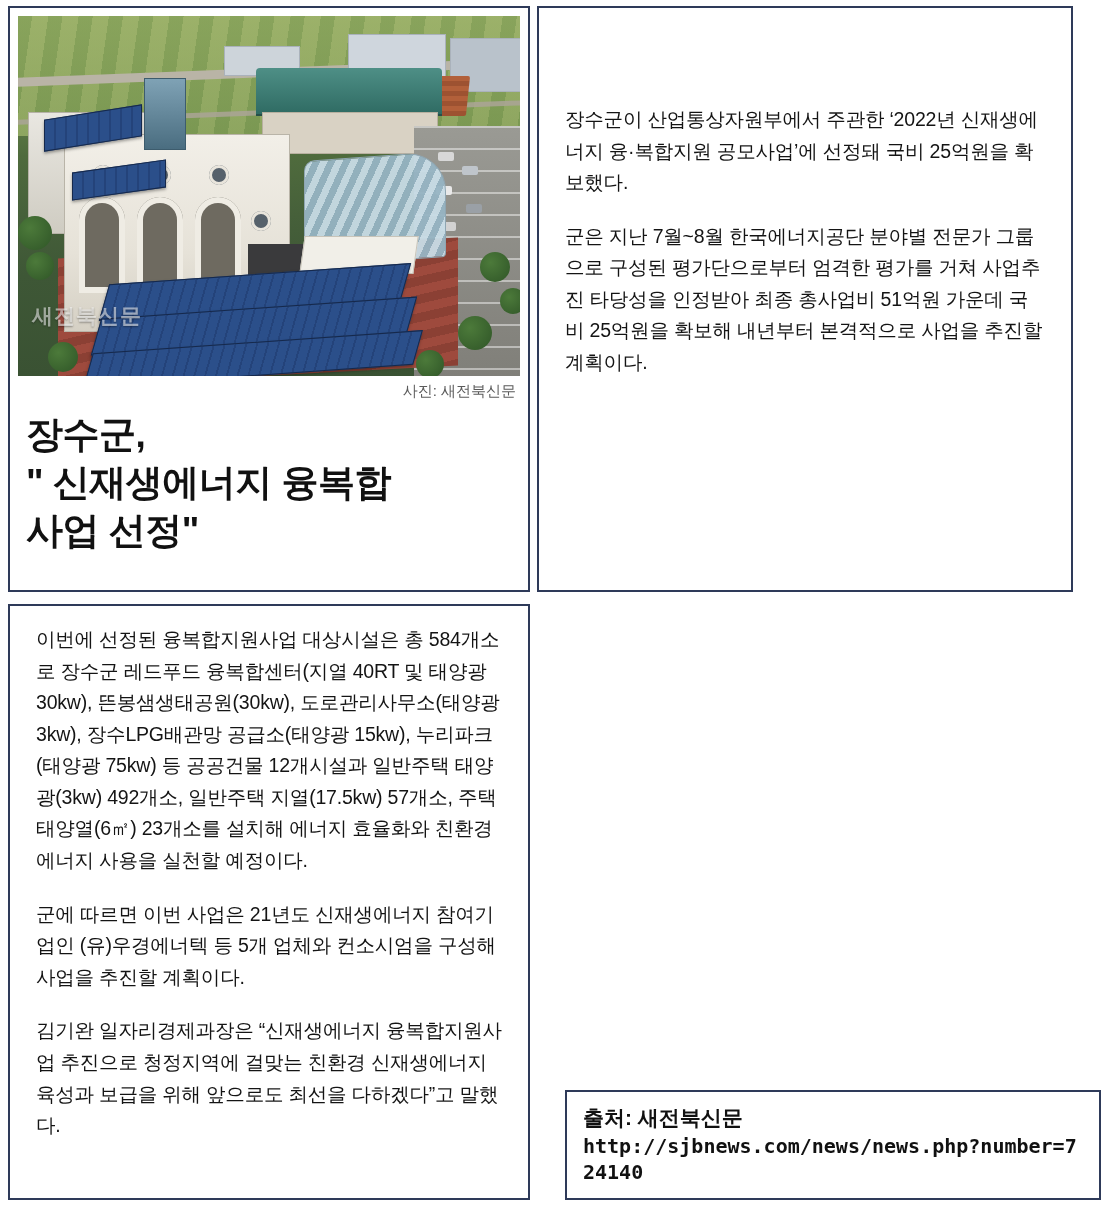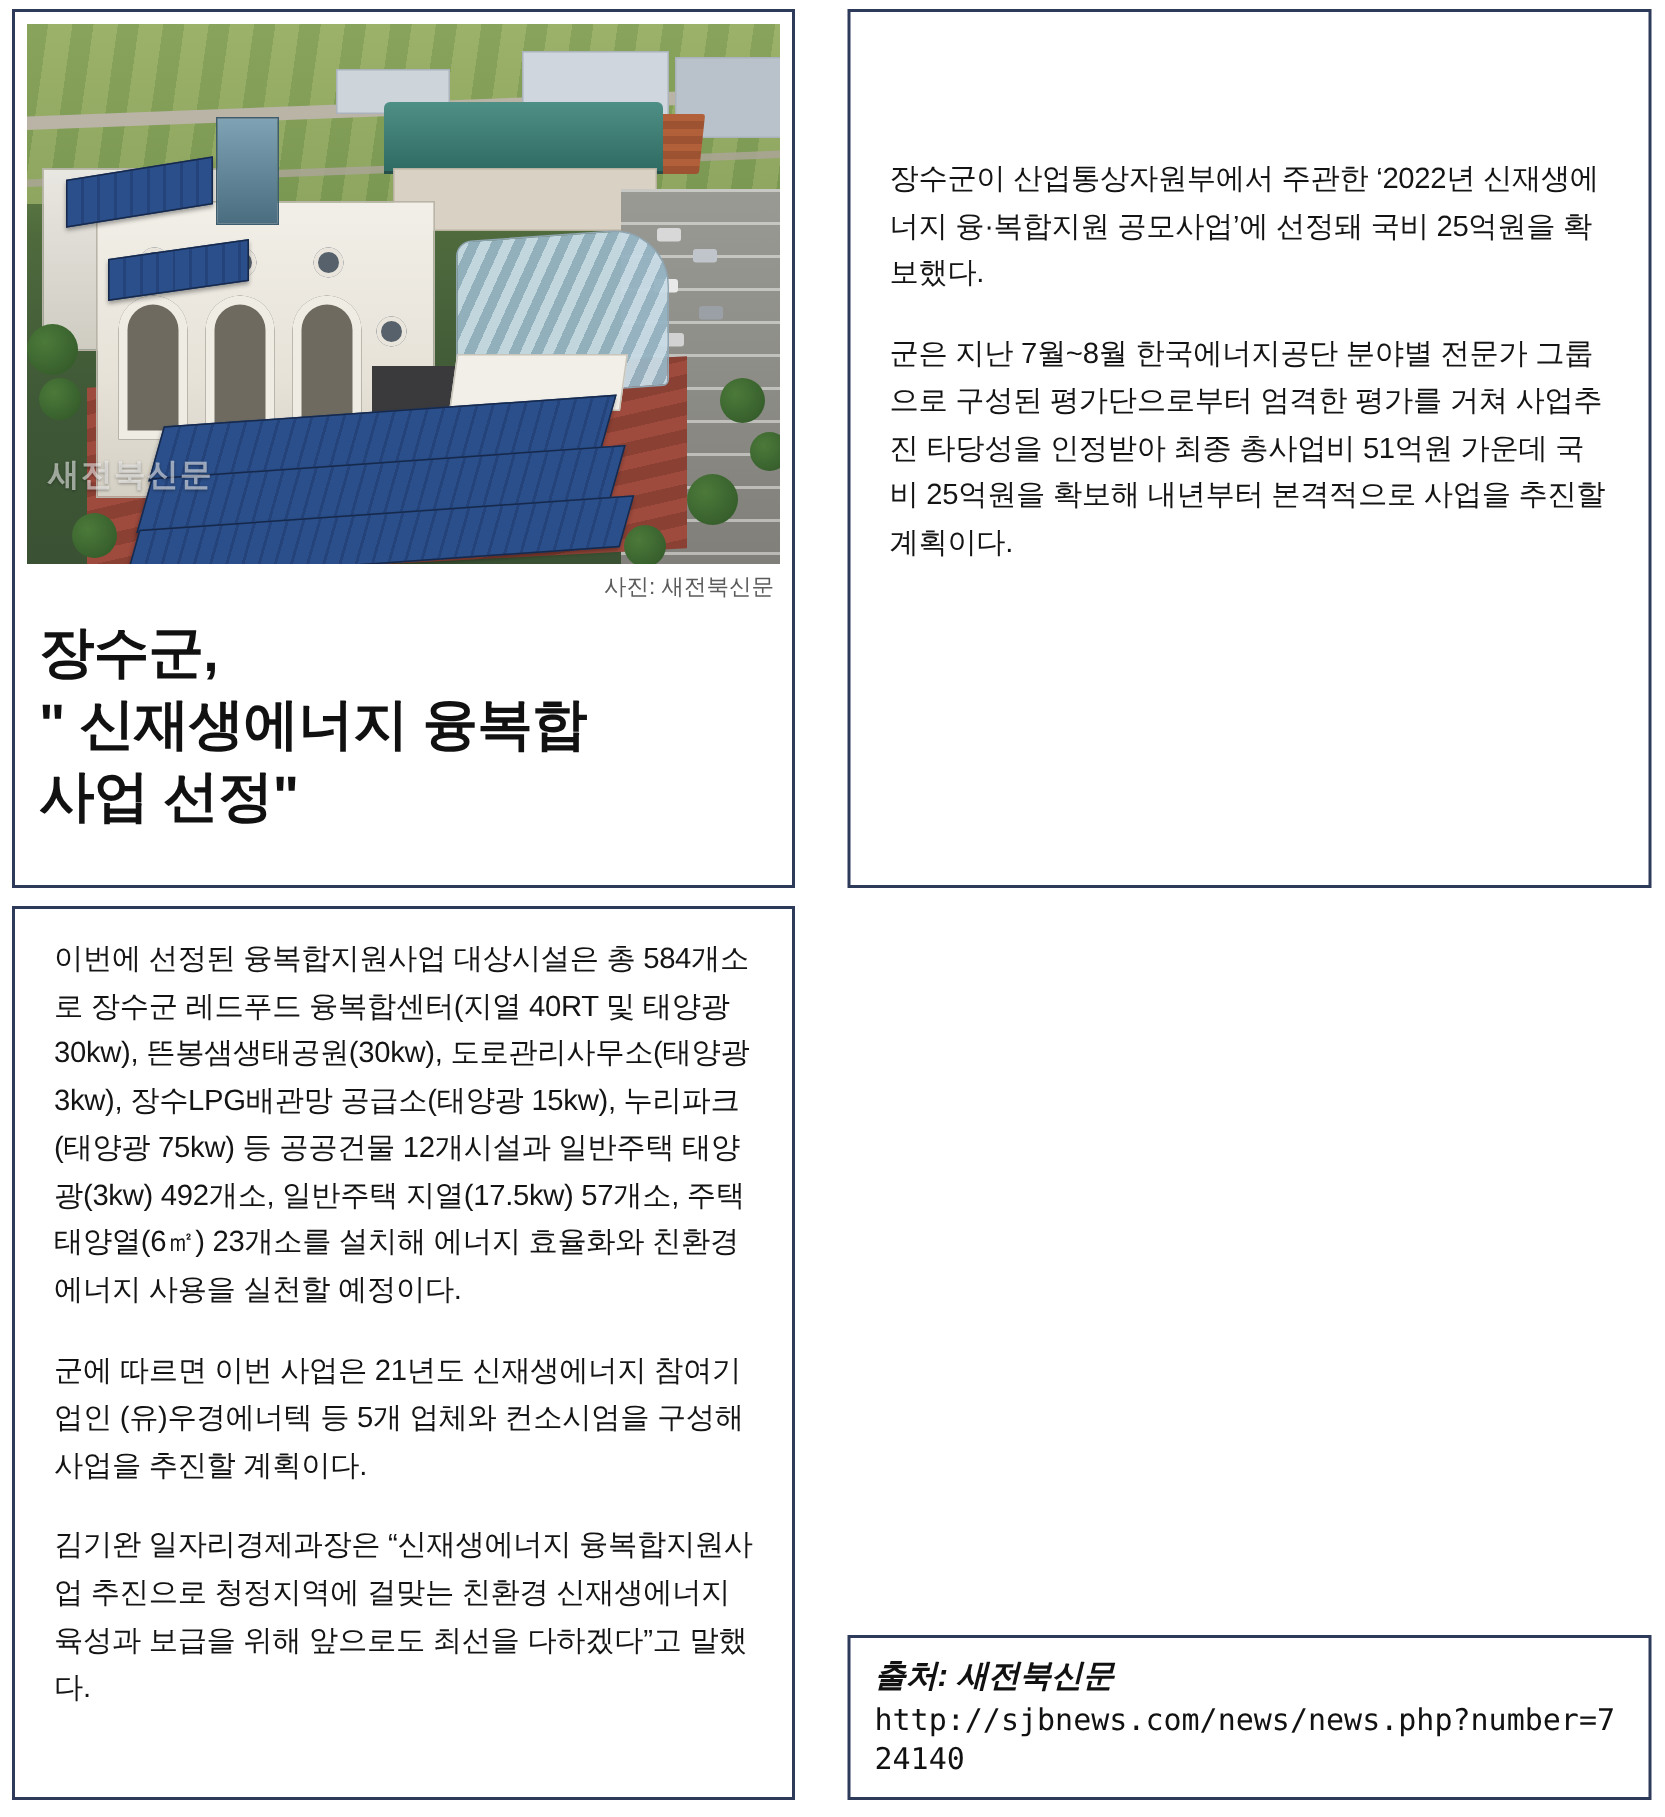--- a/index.html
+++ b/index.html
@@ -32,21 +32,21 @@
 
   #panel-headline {
     left: 8px;
     top: 6px;
     width: 522px;
     height: 586px;
     padding: 0;
   }
 
   #panel-lead {
-    left: 565px;
+    left: 537px;
     top: 6px;
     width: 536px;
     height: 586px;
     padding: 0;
   }
 
   #panel-body {
     left: 8px;
     top: 604px;
     width: 522px;
@@ -307,22 +307,22 @@
   .para:last-child { margin-bottom: 0; }
 
   .source-box {
     padding: 12px 14px 10px 16px;
     font-size: 21px;
     line-height: 1.30;
     font-weight: 700;
     color: #111111;
     word-break: break-all;
   }
-  .source-label { margin: 0 0 2px 0; font-style: italic; }
-  .source-url { margin: 0; font-family: "DejaVu Sans Mono", monospace; font-size: 20px; font-weight: 400; }
+  .source-label { margin: 0 0 2px 0; }
+  .source-url { margin: 0; font-family: "DejaVu Sans Mono", monospace; font-size: 20px; font-weight: 700; }
 </style>
 </head>
 <body>
 
 <div class="page">
 
   <div class="panel" id="panel-headline">
 
     <div class="photo-wrap">
       <div class="photo">

